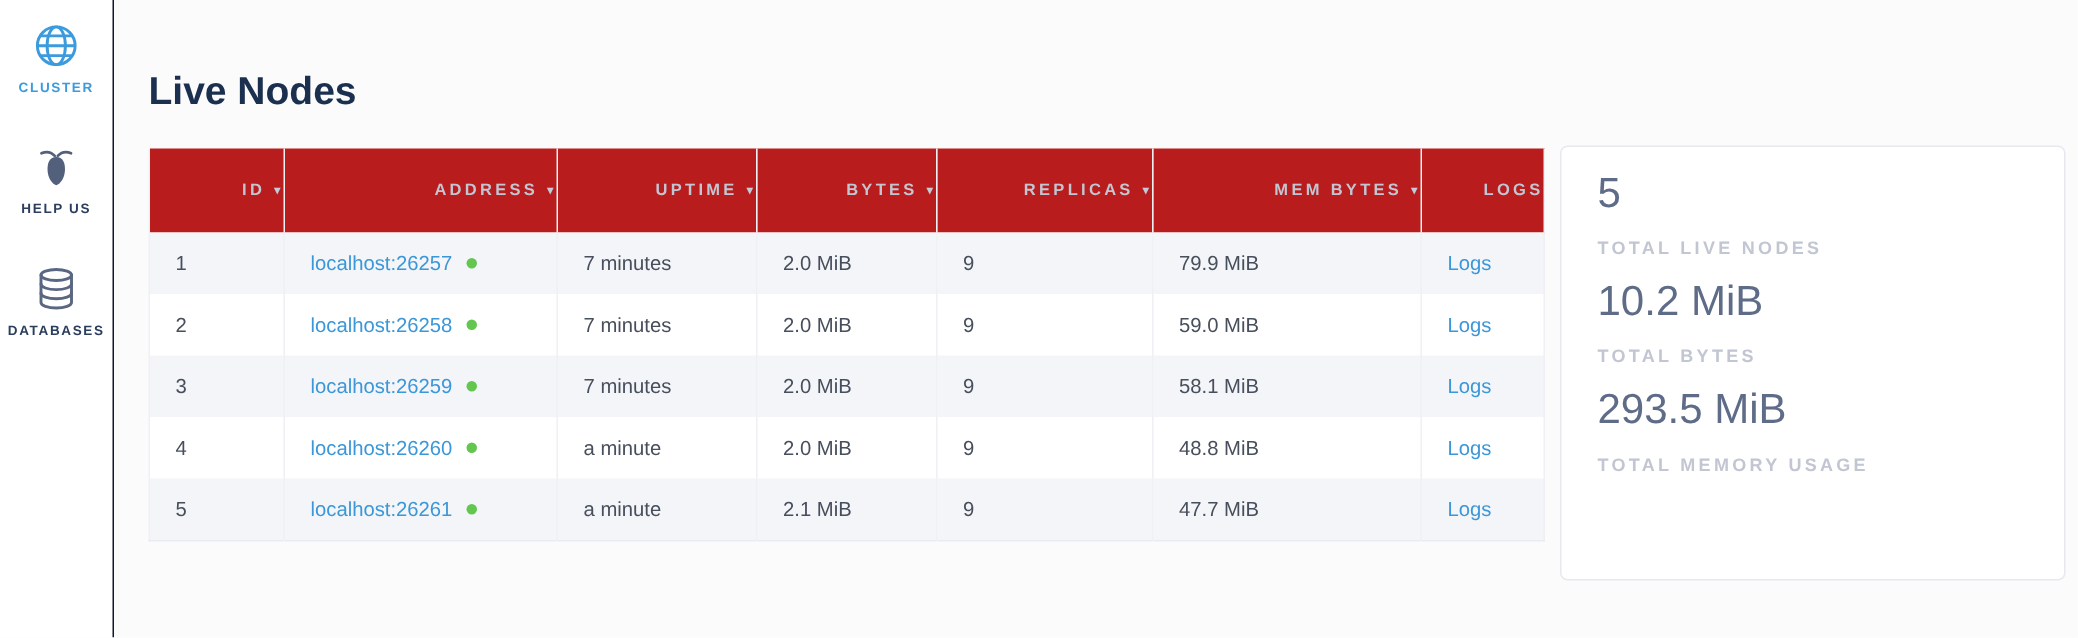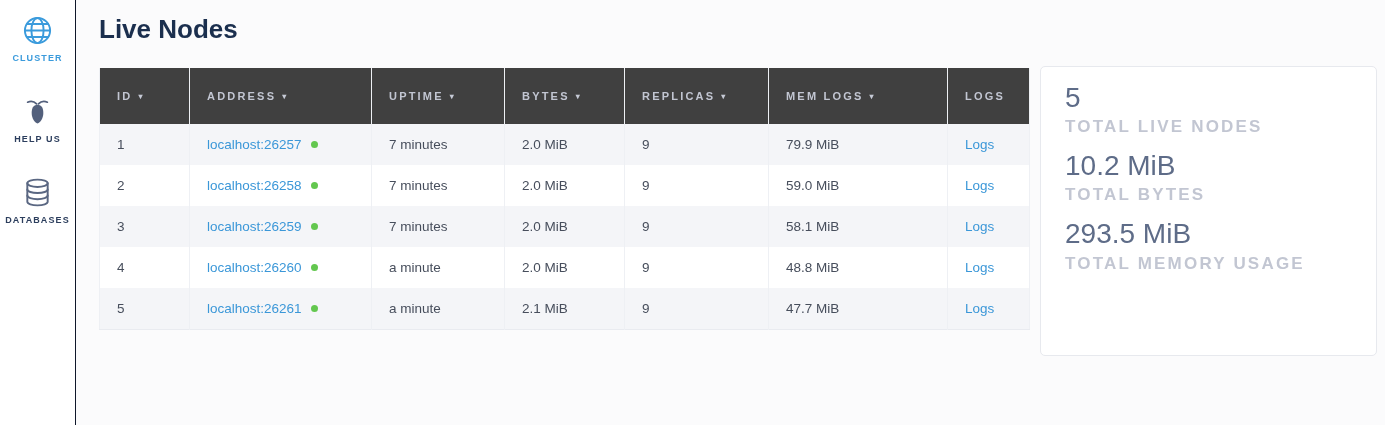--- a/index.html
+++ b/index.html
@@ -50,20 +50,21 @@
     display:inline-block;
     color:#54a6dc;
     font-size:12.5px;
     font-weight:700;
     letter-spacing:2.6px;
     text-decoration:none;
     cursor:pointer;
   }
   .back-link .chev { margin-right:9px; letter-spacing:0; }
   .page-title {
+    margin-top:31px;
     font-size:26px;
     font-weight:700;
     color:#1b2f4e;
   }
   .content-row {
     display:flex;
     align-items:flex-start;
     margin-top:23px;
   }
 
@@ -79,28 +80,28 @@
   }
   .nodes-table col.c-id       { width:90px; }
   .nodes-table col.c-address  { width:182px; }
   .nodes-table col.c-uptime   { width:133px; }
   .nodes-table col.c-bytes    { width:120px; }
   .nodes-table col.c-replicas { width:144px; }
   .nodes-table col.c-mem      { width:179px; }
   .nodes-table col.c-logs     { width:82px; }
   .nodes-table th {
     height:56px;
-    text-align:left;
+    text-align:right;
     padding-left:17px;
     font-size:11px;
     font-weight:700;
     letter-spacing:2.2px;
     color:#c2c6d2;
     border-right:1px solid #eef0f4;
-    background:#404040;
+    background:#b91c1c;
     white-space:nowrap;
   }
   .nodes-table th:last-child { border-right:none; }
   .nodes-table th.sortable { cursor:pointer; }
   .sort-arrow {
     font-size:8px;
     color:#c6cad6;
     margin-left:6px;
     vertical-align:1px;
   }
@@ -143,25 +144,25 @@
     padding:15px 24px 0 24px;
   }
   .stat { margin-bottom:13px; }
   .stat-value {
     font-size:28px;
     font-weight:400;
     color:#5e6c88;
     line-height:1.15;
   }
   .stat-label {
-    font-size:17px;
+    font-size:12px;
     font-weight:700;
     letter-spacing:2.2px;
     color:#c2c6d2;
-    margin-top:3px;
+    margin-top:13px;
   }
 </style>
 </head>
 <body>
 
 <nav class="sidebar">
 
   <div class="nav-item active">
     <svg class="nav-icon" viewBox="0 0 32 32" fill="none" stroke="#3b9bdc" stroke-width="2" stroke-linecap="round">
       <circle cx="16" cy="16" r="13"></circle>
@@ -222,21 +223,21 @@
           <th class="sortable">
             <span>UPTIME</span><span class="sort-arrow">▾</span>
           </th>
           <th class="sortable">
             <span>BYTES</span><span class="sort-arrow">▾</span>
           </th>
           <th class="sortable">
             <span>REPLICAS</span><span class="sort-arrow">▾</span>
           </th>
           <th class="sortable">
-            <span>MEM LOGS</span><span class="sort-arrow">▾</span>
+            <span>MEM BYTES</span><span class="sort-arrow">▾</span>
           </th>
           <th>
             <span>LOGS</span>
           </th>
         </tr>
       </thead>
       <tbody>
         <tr>
           <td>1</td>
           <td><a class="table-link">localhost:26257</a><span class="live-dot"></span></td>

